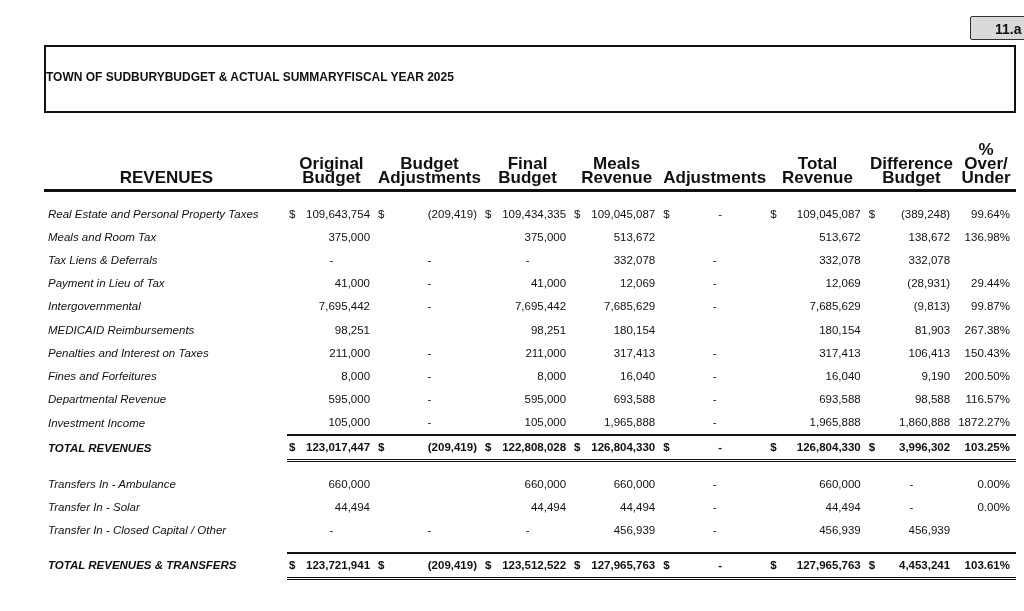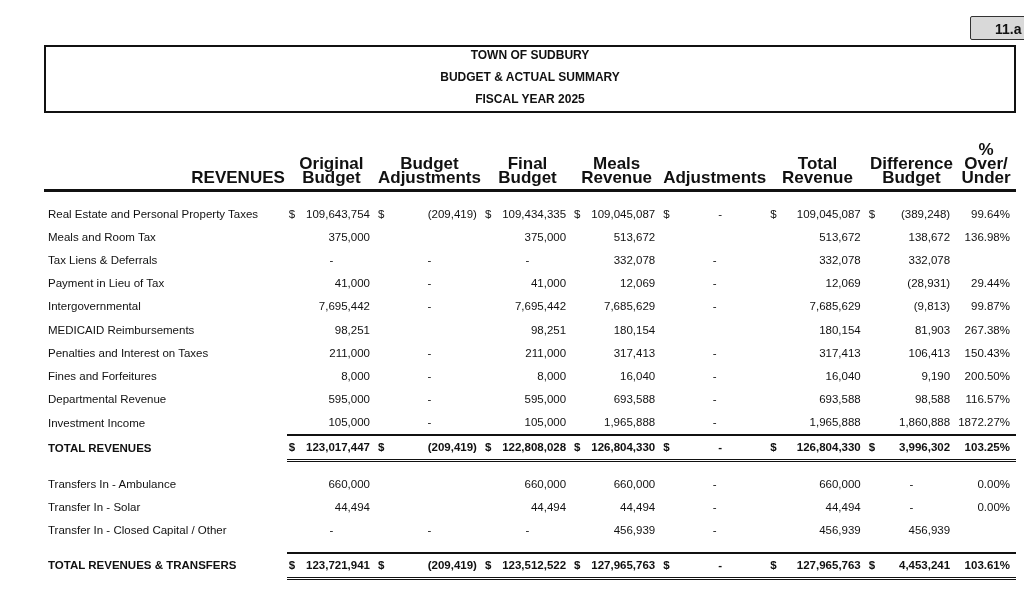--- a/index.html
+++ b/index.html
@@ -9,35 +9,35 @@
     }
     .badge {
       position: absolute; left: 970px; top: 16px; width: 60px; height: 24px;
       background: #d9d9d9; border: 1px solid #333; border-radius: 2px;
       font-weight: bold; font-size: 14px; line-height: 24px;
       padding-left: 24px; box-sizing: border-box;
     }
     .title-box {
       position: absolute; left: 44px; top: 45px; width: 972px; height: 68px;
       border: 2px solid #111; box-sizing: border-box;
-      display: flex; flex-direction: column; align-items: center; justify-content: space-between;
+      display: flex; flex-direction: row; align-items: center; justify-content: flex-start;
       padding-bottom: 4px;
     }
     .title-box div { font-weight: bold; font-size: 12px; line-height: 16px; }
     table {
       position: absolute; left: 44px; top: 140px; width: 972px;
       border-collapse: collapse; font-size: 11.5px;
     }
     th {
       font-weight: bold; font-size: 17px; text-align: center; vertical-align: bottom;
       padding: 3px 2px 4px 2px; line-height: 14px; border-bottom: 3px solid #111;
     }
-    th.label-head { text-align: right; padding-left: 4px; }
+    th.label-head { text-align: center; padding-left: 4px; }
     td { padding: 0 2px; height: 23.2px; white-space: nowrap; }
-    td.label { padding-left: 4px; text-align: left; }
+    td.label { padding-left: 4px; text-align: left; font-style: italic; }
     td.num { text-align: right; padding-right: 6px; }
     td.dash { text-align: center; }
     .spacer td { height: 10px; }
     .total td { font-weight: bold; }
     .total td.boxed { border-top: 2px solid #111; border-bottom: 3px double #111; }
     .money { display: flex; justify-content: space-between; }
     col.c-label { width: 250px; }
     col.c-orig { width: 92px; }
     col.c-adj { width: 100px; }
     col.c-final { width: 92px; }

